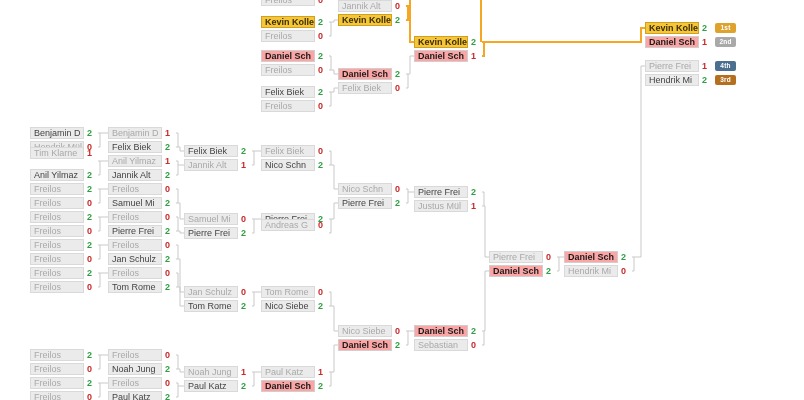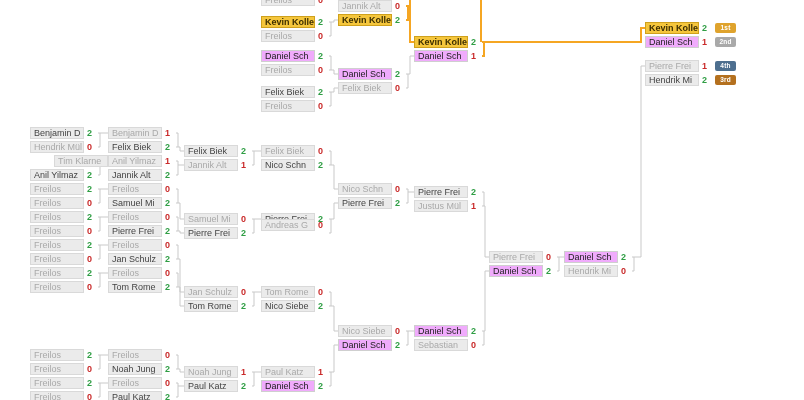--- a/index.html
+++ b/index.html
@@ -10,21 +10,21 @@
   #wires{position:absolute;left:0;top:0;width:804px;height:400px;pointer-events:none;}
   #wires path{fill:none;stroke:#c9c9c9;stroke-width:1;}
   #wires path.hl{stroke:#f5a623;stroke-width:2;}
   .entry{position:absolute;height:12px;display:flex;align-items:center;cursor:pointer;}
   .pname{
     display:inline-block;width:54px;height:12px;line-height:10px;padding:0 3px;
     box-sizing:border-box;background:#ebebeb;border:1px solid #d9d9d9;
     font-size:9px;color:#444;white-space:nowrap;overflow:hidden;
   }
   .grey .pname{color:#a9a9a9;}
-  .bold .pname{font-weight:normal;color:#1b1b1b;background:#f0abfc;border-color:#cfcfcf;}
+  .bold .pname{font-weight:bold;color:#1b1b1b;background:#fca5a5;border-color:#cfcfcf;}
   .gold .pname{background:#f5c63c;border-color:#cfa11c;font-weight:bold;color:#3d2f00;}
   .pscore{font-size:9px;font-weight:bold;margin-left:3px;width:10px;}
   .pscore.win{color:#2f9e44;}
   .pscore.loss{color:#c92a2a;}
   .badge{
     position:absolute;width:21px;height:10px;border-radius:2px;color:#fff;
     font-size:6.5px;font-weight:bold;text-align:center;line-height:10px;letter-spacing:0.2px;
   }
 </style>
 </head>
@@ -108,21 +108,21 @@
       <path d="M 410 0 V 20" class="hl"></path>
     </svg>
 <div class="entry" style="left: 30px; top: 127px;">
       <span class="pname">Benjamin D</span>
       <span class="pscore win">2</span>
     </div>
     <div class="entry grey" style="left: 30px; top: 141px;">
       <span class="pname">Hendrik Mül</span>
       <span class="pscore loss">0</span>
     </div>
-    <div class="entry grey" style="left: 30px; top: 155px; margin-left: 24px;">
+    <div class="entry grey" style="left: 30px; top: 147px;">
       <span class="pname">Tim Klarne</span>
       <span class="pscore loss">1</span>
     </div>
     <div class="entry" style="left: 30px; top: 169px;">
       <span class="pname">Anil Yilmaz</span>
       <span class="pscore win">2</span>
     </div>
     <div class="entry grey" style="left: 30px; top: 183px;">
       <span class="pname">Freilos</span>
       <span class="pscore win">2</span>

